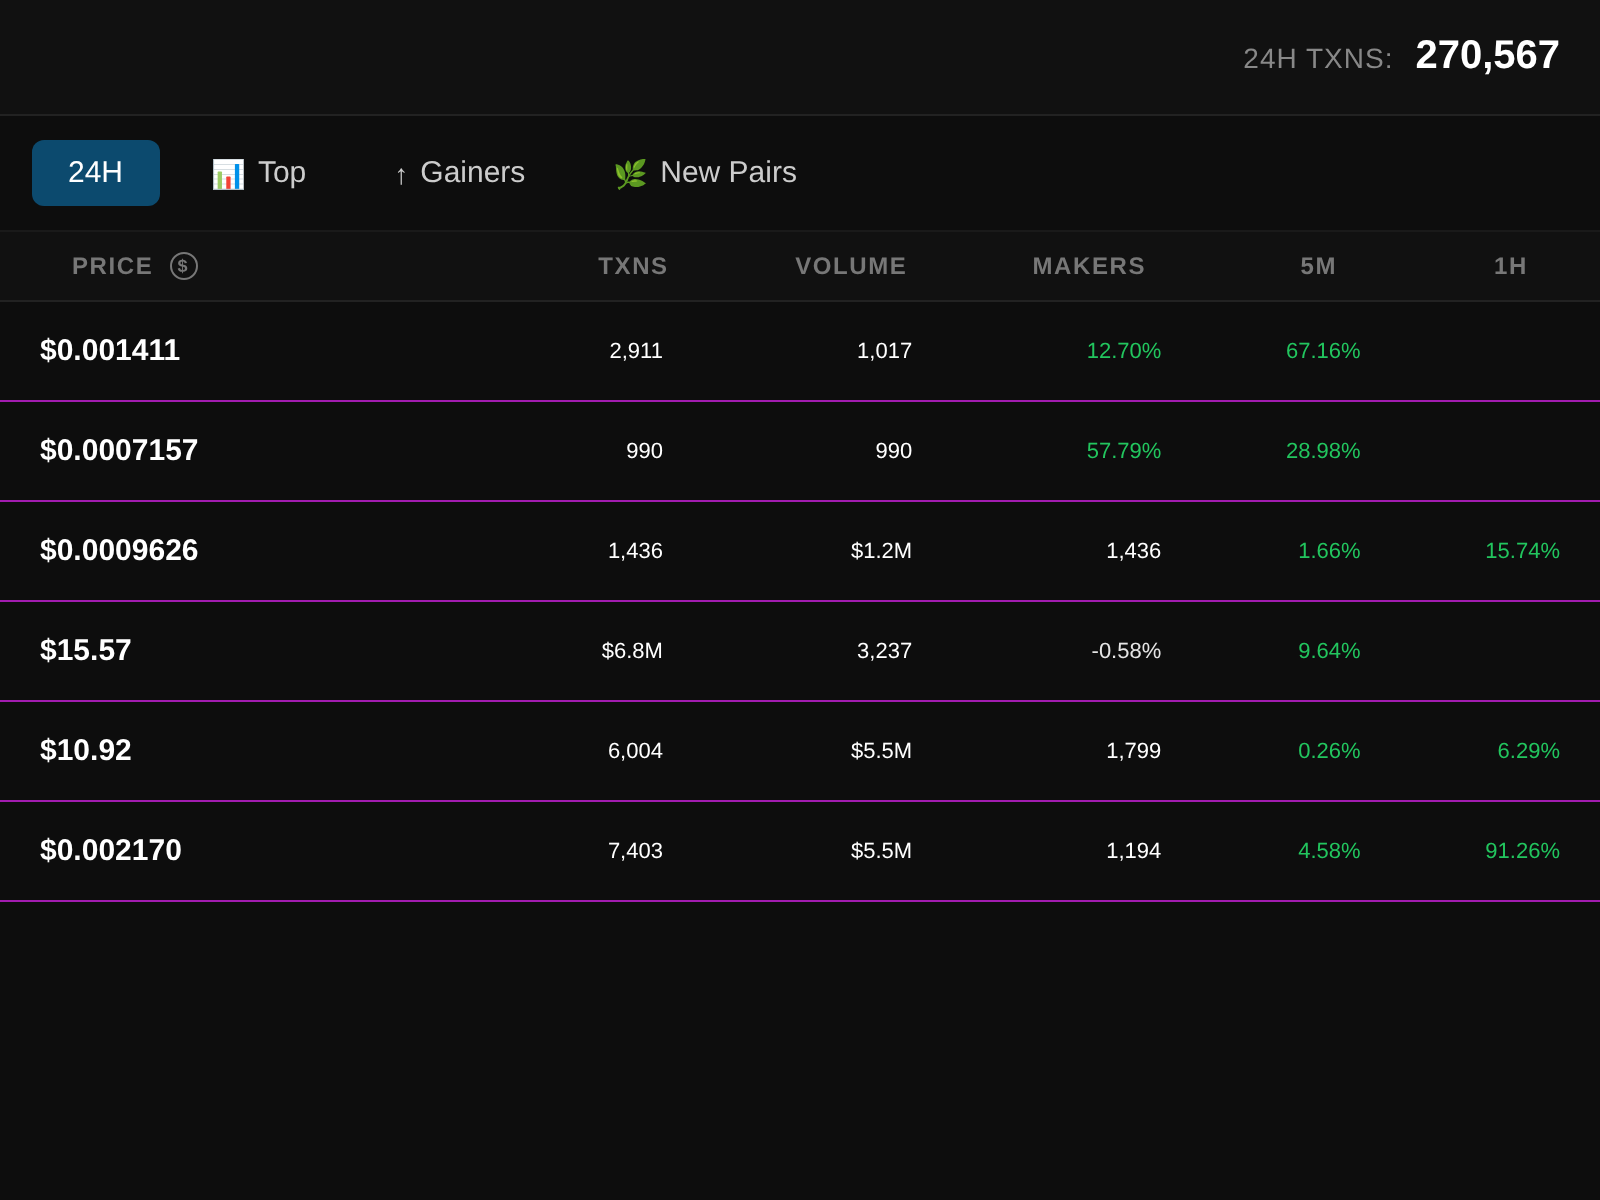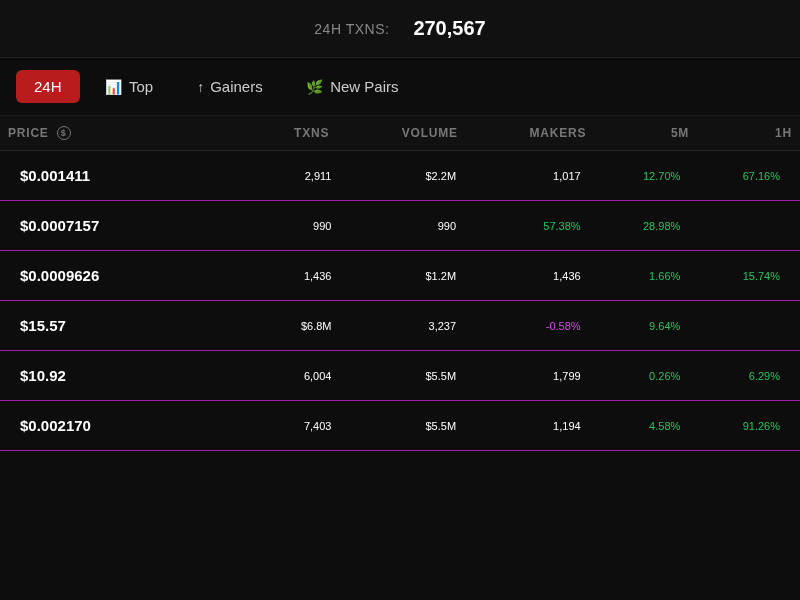--- a/index.html
+++ b/index.html
@@ -10,36 +10,36 @@
       width: 800px;
       height: 600px;
       overflow: hidden;
     }
 
     .top-bar {
       background: #111;
       border-bottom: 1px solid #222;
       display: flex;
       align-items: center;
-      justify-content: center;
+      justify-content: flex-end;
       padding: 14px 20px;
       height: 58px;
     }
 
     .txns-label {
       color: #888;
       font-size: 14px;
       letter-spacing: 0.5px;
     }
 
     .txns-value {
       color: #ffffff;
       font-size: 20px;
       font-weight: 700;
-      margin-left: 24px;
+      margin-left: 11px;
     }
 
     .tab-bar {
       display: flex;
       align-items: center;
       padding: 10px 16px;
       background: #0d0d0d;
       gap: 8px;
       border-bottom: 1px solid #1a1a1a;
       height: 58px;
@@ -54,32 +54,32 @@
       border: none;
       cursor: pointer;
       font-size: 15px;
       font-weight: 500;
       background: transparent;
       color: #cccccc;
       transition: background 0.15s;
     }
 
     .tab-btn.active {
-      background: #b91c1c;
+      background: #0c4a6e;
       color: #ffffff;
     }
 
     .tab-icon {
       font-size: 14px;
     }
 
     .table-header {
       display: grid;
       grid-template-columns: 1.5fr 1fr 1fr 1fr 0.8fr 0.8fr;
-      padding: 10px 8px;
+      padding: 10px 36px;
       background: #111;
       border-bottom: 1px solid #222;
     }
 
     .col-head {
       font-size: 12px;
       font-weight: 600;
       color: #777;
       letter-spacing: 0.8px;
       text-transform: uppercase;
@@ -112,21 +112,21 @@
 
     .cell.right {
       text-align: right;
     }
 
     .cell.green {
       color: #22c55e;
     }
 
     .cell.red {
-      color: #d946ef;
+      color: #e5e5e5;
     }
 
     .price-value {
       font-size: 15px;
       font-weight: 600;
       color: #fff;
     }
 
     .dollar-icon {
       width: 14px;
@@ -186,30 +186,29 @@
   </div>
   <div class="col-head right">
     <span>1H</span>
   </div>
 </div>
 
 <div class="table-body" id="table-body">
 <div class="table-row">
     <div class="cell price-value">$0.001411</div>
     <div class="cell right">2,911</div>
-    <div class="cell right">$2.2M</div>
     <div class="cell right">1,017</div>
     <div class="cell right green">12.70%</div>
     <div class="cell right green">67.16%</div>
   </div>
     <div class="table-row">
     <div class="cell price-value">$0.0007157</div>
     <div class="cell right">990</div>
     <div class="cell right">990</div>
-    <div class="cell right green">57.38%</div>
+    <div class="cell right green">57.79%</div>
     <div class="cell right green">28.98%</div>
   </div>
     <div class="table-row">
     <div class="cell price-value">$0.0009626</div>
     <div class="cell right">1,436</div>
     <div class="cell right">$1.2M</div>
     <div class="cell right">1,436</div>
     <div class="cell right green">1.66%</div>
     <div class="cell right green">15.74%</div>
   </div>

